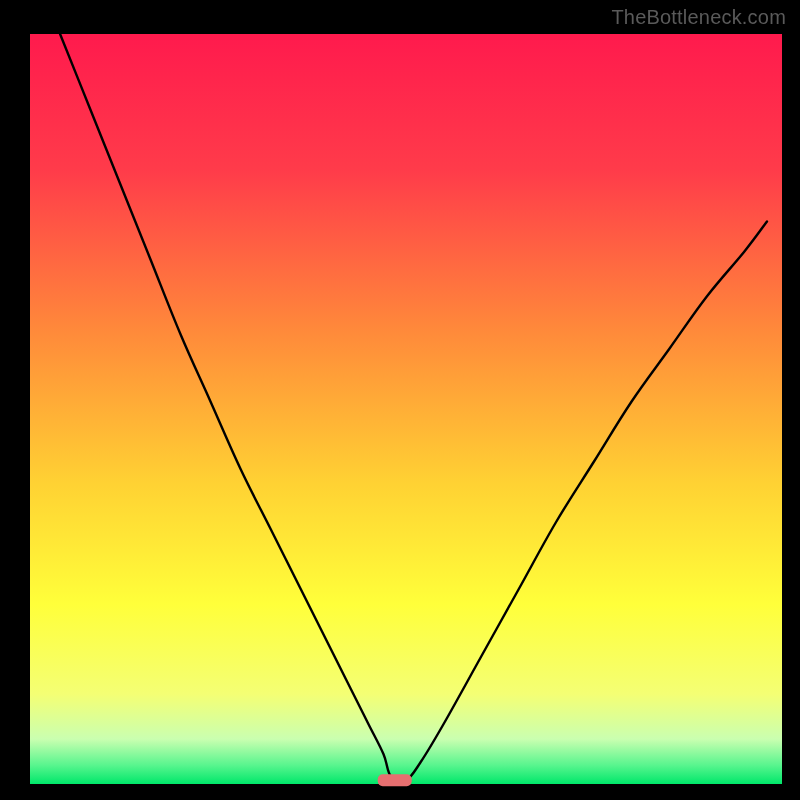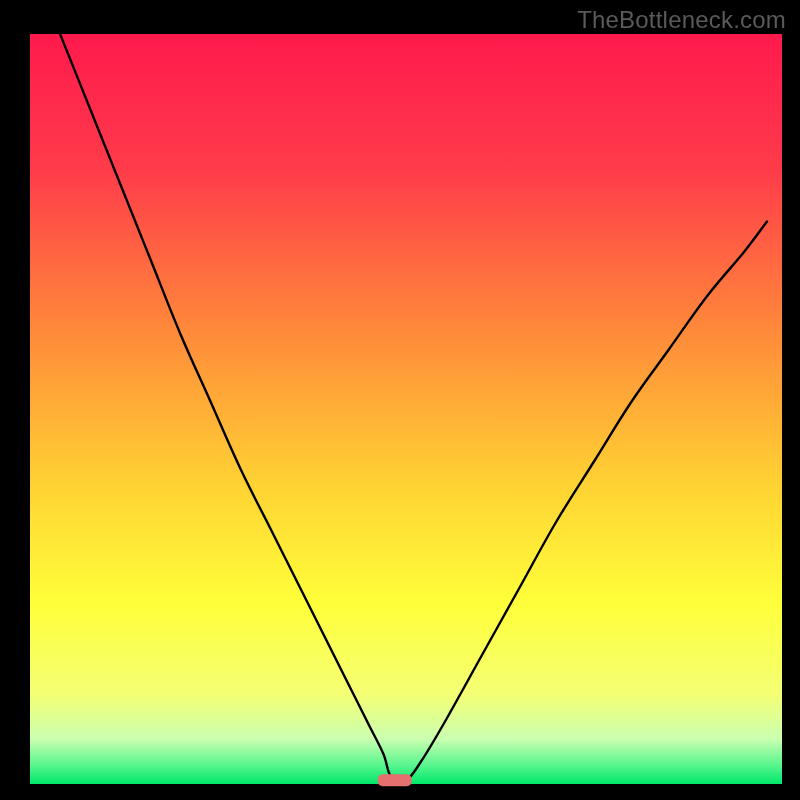--- a/index.html
+++ b/index.html
@@ -15,21 +15,21 @@
     position: relative;
     width: 800px;
     height: 800px;
     background: #000;
   }
   .watermark {
     position: absolute;
     top: 6px;
     right: 14px;
     color: #5a5a5a;
-    font-size: 24px;
+    font-size: 20px;
     font-weight: 500;
     letter-spacing: 0.2px;
     z-index: 5;
   }
   svg {
     position: absolute;
     top: 0;
     left: 0;
   }
 </style>

